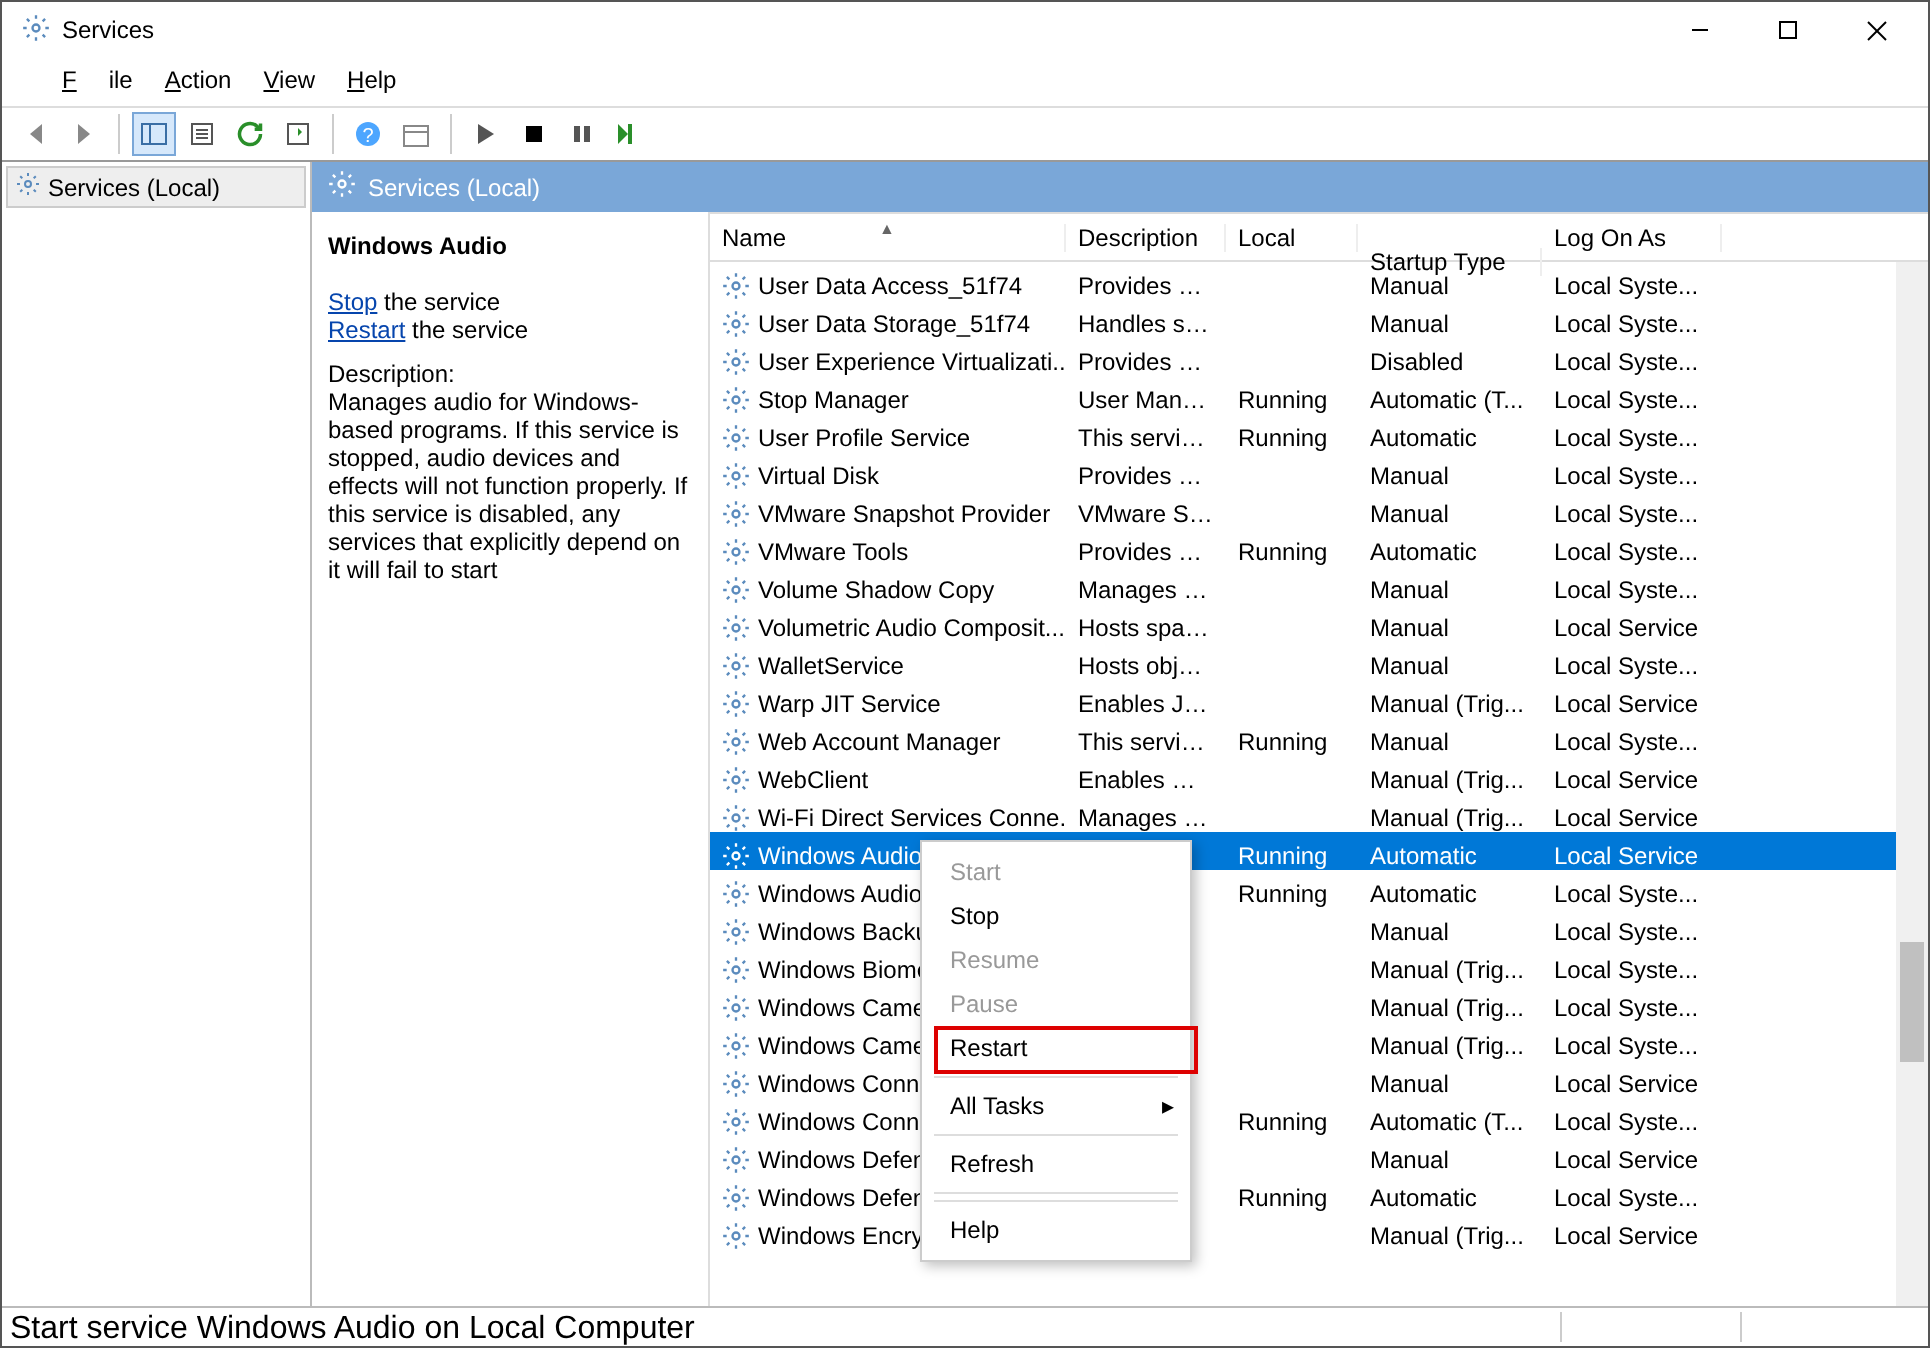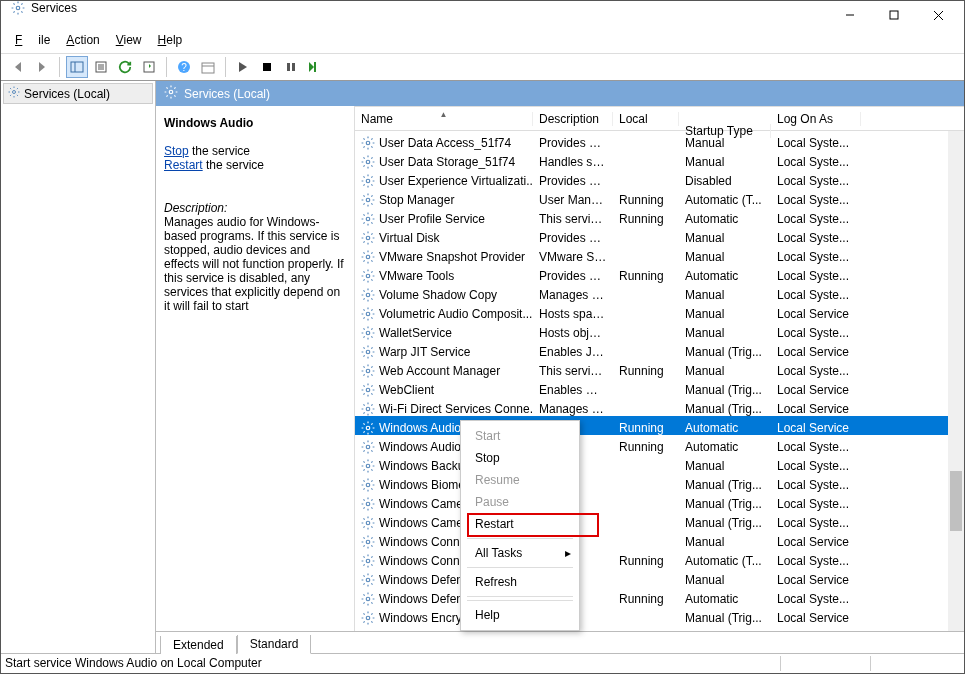--- a/index.html
+++ b/index.html
@@ -1,59 +1,59 @@
 <!DOCTYPE html>
 <html><head>
 <meta charset="utf-8">
 <style>
 * { box-sizing: border-box; margin: 0; padding: 0; }
 body { font-family: "Segoe UI", Tahoma, sans-serif; font-size: 12px; background: #fff; overflow: hidden; width: 965px; height: 674px; }
 .window { display: flex; flex-direction: column; width: 965px; height: 674px; border: 1px solid #555; }
-.titlebar { display: flex; height: 28px; padding: 0 4px; }
+.titlebar { display: flex; align-items: center; height: 28px; padding: 0 4px; }
 .titlebar .ticon { margin: 0 6px; }
 .titlebar .title { flex: 1; font-size: 12px; }
 .titlebar .winbtns { display: flex; gap: 0; }
 .titlebar .winbtn { width: 44px; height: 28px; display: flex; align-items: center; justify-content: center; }
-.menubar { display: flex; gap: 0; padding: 2px 6px; height: 24px; }
+.menubar { display: flex; gap: 0; padding: 2px 22px; height: 24px; }
 .menubar span { padding: 2px 8px; }
 .menubar span u { text-decoration: underline; }
 .toolbar { display: flex; align-items: center; gap: 2px; padding: 2px 6px; height: 28px; border-top: 1px solid #ddd; border-bottom: 1px solid #999; }
 .tbtn { width: 22px; height: 22px; display: flex; align-items: center; justify-content: center; border: 1px solid transparent; }
 .tbtn.sel { border: 1px solid #7aa7d8; background: #d6e8fb; }
 .tsep { width: 1px; height: 20px; background: #ccc; margin: 0 4px; }
 .body { display: flex; flex: 1; min-height: 0; }
 .nav { width: 155px; border-right: 1px solid #bbb; padding: 2px; }
 .navitem { display: flex; align-items: center; gap: 4px; padding: 2px 4px; background: #eee; border:1px solid #ccc;}
 .main { flex: 1; display: flex; flex-direction: column; min-width: 0; }
 .panelhdr { background: #7aa7d8; color: #fff; padding: 4px 8px; display: flex; align-items: center; gap: 6px; }
 .panelbody { display: flex; flex: 1; min-height: 0; }
 .detailpane { width: 198px; padding: 10px 8px; }
 .detailpane .svcname { font-weight: bold; margin-bottom: 14px; }
 .detailpane .link { color: #0645ad; text-decoration: underline; cursor: pointer; }
-.detailpane .desc-label { margin-top: 29px; font-style: italic; }
+.detailpane .desc-label { margin-top: 8px; }
 .listpane { flex: 1; display: flex; flex-direction: column; min-width: 0; position: relative; border-left:1px solid #ddd; border-top:1px solid #ddd;}
 .colhdr { display: flex; border-bottom: 1px solid #ddd; height: 24px; align-items: center; font-size: 12px; }
 .colhdr div { padding: 0 6px; border-right: 1px solid #eee; white-space: nowrap; overflow: hidden; }
 .rows { flex: 1; overflow: hidden; }
 .row { display: flex; align-items: flex-end; height: 19px; font-size: 12px; white-space: nowrap; }
 .row.sel { background: #0078d7; color: #fff; }
 .row > div { overflow: hidden; text-overflow: ellipsis; padding: 0 6px; }
 .c-name { width: 178px; display: flex; align-items: center; gap: 4px; }
 .c-desc { width: 80px; }
 .c-stat { width: 66px; }
 .c-start { width: 92px; margin-top: 24px; }
 .c-log { width: 90px; }
 .svcicon { width: 14px; height: 14px; display: inline-block; }
 .svcicon svg { width: 14px; height: 14px; }
 .tabs { display: flex; padding-left: 4px; border-top:1px solid #bbb; height:22px; align-items:flex-end;}
 .tab { padding: 2px 12px; border: 1px solid #bbb; border-top:none; border-bottom:none; background:#fff; font-size:12px; position:relative; top:1px;}
 .tab.active { border-bottom: 1px solid #fff; }
-.statusbar { border-top: 1px solid #bbb; padding: 2px 4px; height: 20px; font-size: 12px; display:flex;}
+.statusbar { border-top: 1px solid #bbb; padding: 2px 4px; height: 20px; font-size: 16px; display:flex;}
 .statusbar .cell { border-left:1px solid #ccc; width:90px; height:100%;}
-.ctxmenu { position: absolute; left: 460px; top: 420px; width: 120px; background: #fff; border: 1px solid #ccc; box-shadow: 2px 2px 6px rgba(0,0,0,.25); padding: 4px 0; z-index: 10; }
+.ctxmenu { position: absolute; left: 460px; top: 420px; width: 136px; background: #fff; border: 1px solid #ccc; box-shadow: 2px 2px 6px rgba(0,0,0,.25); padding: 4px 0; z-index: 10; }
 .ctxmenu .mitem { padding: 4px 14px; font-size: 12px; position: relative; }
 .ctxmenu .mitem.disabled { color: #999; }
 .ctxmenu .mitem.bold { font-weight: bold; }
 .ctxmenu .msep { height: 1px; background: #ddd; margin: 3px 6px; }
 .ctxmenu .mitem .arrow { position: absolute; right: 8px; }
 .ctxmenu .highlight-box { position: absolute; left: 6px; width: 132px; height: 24px; border: 2px solid #d00; pointer-events: none; }
 .gear { color: #5b8bbd; }
 .sortind { position:absolute; left:50%; top:-2px; transform:translateX(-50%); font-size:8px; color:#666;}
 .colhdr .col-name { position:relative; }
 .scrollbar-stub { position:absolute; right:0; top:24px; bottom:0; width:16px; background:#f0f0f0;}
@@ -553,24 +553,20 @@
                 <div class="c-start">Manual (Trig...</div>
                 <div class="c-log">Local Service</div>
               </div>
             </div>
           <div class="scrollbar-stub">
               <div class="scrollbar-thumb"></div>
             </div>
         </div>
       </div>
 
-      <div class="tabs">
-        <div class="tab">Extended</div>
-        <div class="tab active">Standard</div>
-      </div>
     </div>
   </div>
 
   <div class="statusbar">
     <span style="flex:1">Start service Windows Audio on Local Computer</span>
     <span class="cell"></span>
       <span class="cell"></span>
   </div>
 </div>
 

